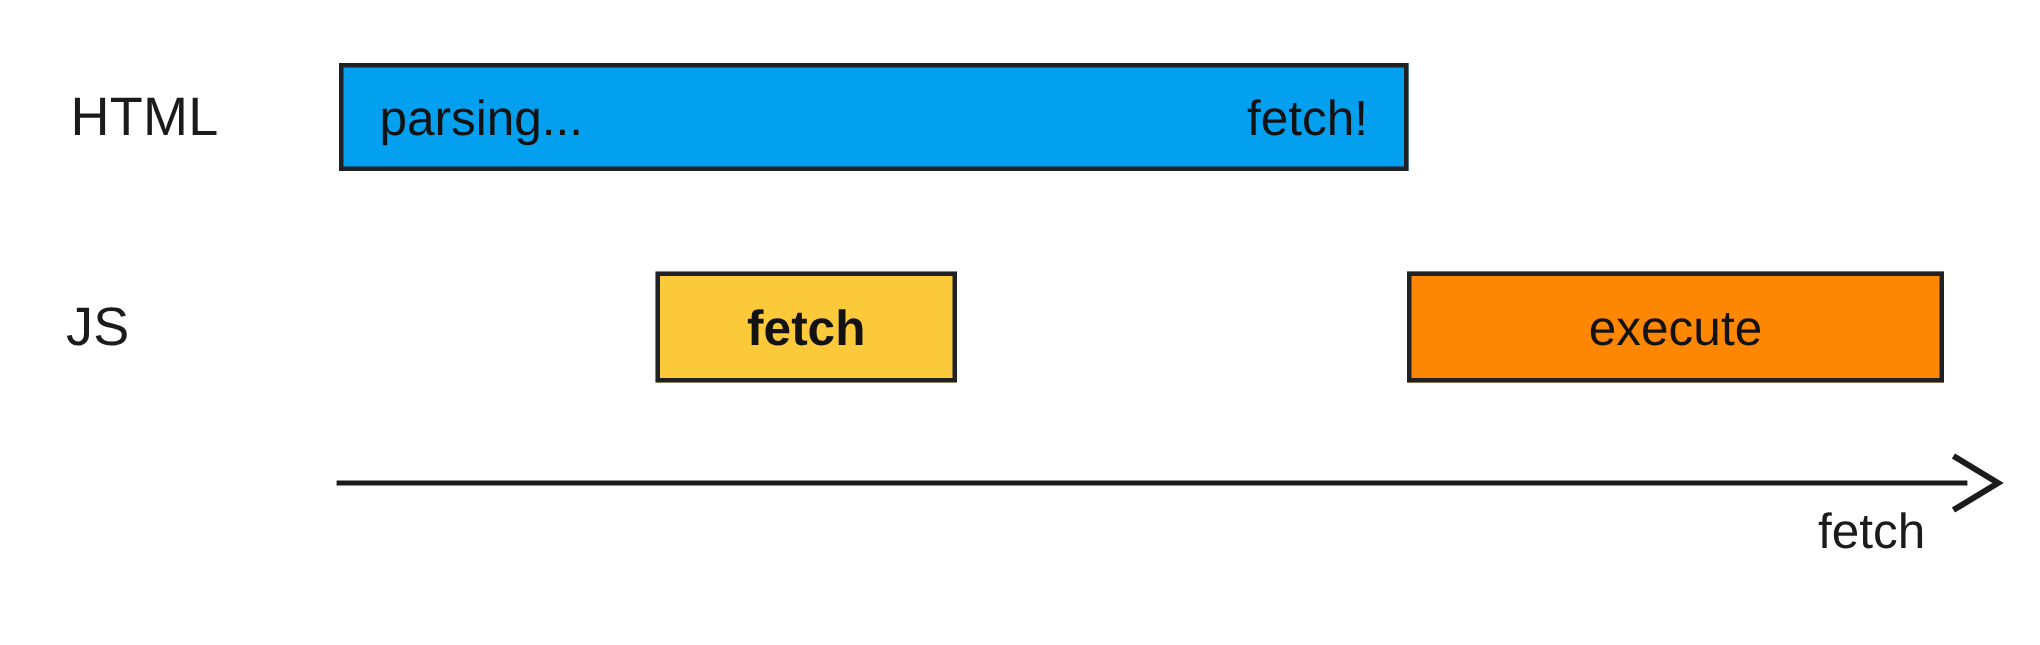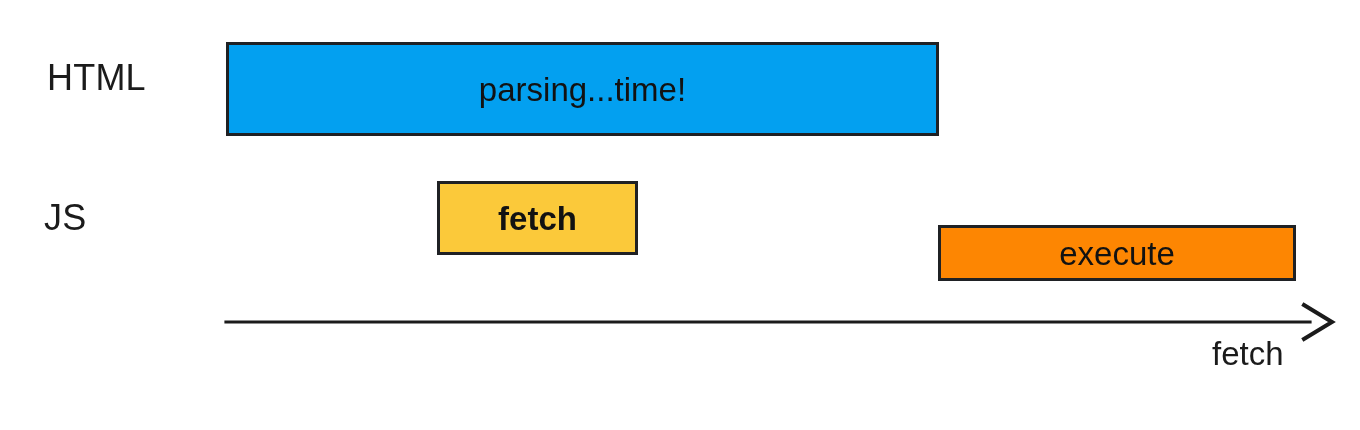--- a/index.html
+++ b/index.html
@@ -44,44 +44,43 @@
     font-size: 33px;
     line-height: 1;
     color: #121212;
     white-space: nowrap;
   }
 
   #block-html-parsing {
     left: 226px;
     top: 42px;
     width: 713px;
-    height: 94px;
+    height: 72px;
     background: #03a0f0;
-    justify-content: center;
-    padding: 0 12px;
+    justify-content: space-between;
+    padding: 0 24px;
   }
 
   #block-js-fetch {
     left: 437px;
     top: 181px;
     width: 201px;
     height: 74px;
     background: #fbc93a;
     justify-content: center;
     font-weight: bold;
   }
 
   #block-js-execute {
     left: 938px;
     top: 181px;
     width: 358px;
-    height: 56px;
+    height: 74px;
     background: #fd8602;
     justify-content: center;
-    margin-top: 44px;
   }
 
   .block-text {
     pointer-events: none;
   }
 
   
   #time-axis {
     position: absolute;
     left: 220px;
@@ -106,21 +105,21 @@
 </style>
 </head>
 <body>
 
 <div class="diagram">
 
   <div class="row-label" id="label-html">HTML</div>
 
   <div class="block" id="block-html-parsing">
     <span class="block-text">parsing...</span>
-    <span class="block-text">time!</span>
+    <span class="block-text">fetch!</span>
   </div>
 
   <div class="row-label" id="label-js">JS</div>
 
   <div class="block" id="block-js-fetch">
     <span class="block-text">fetch</span>
   </div>
 
   <div class="block" id="block-js-execute">
     <span class="block-text">execute</span>

